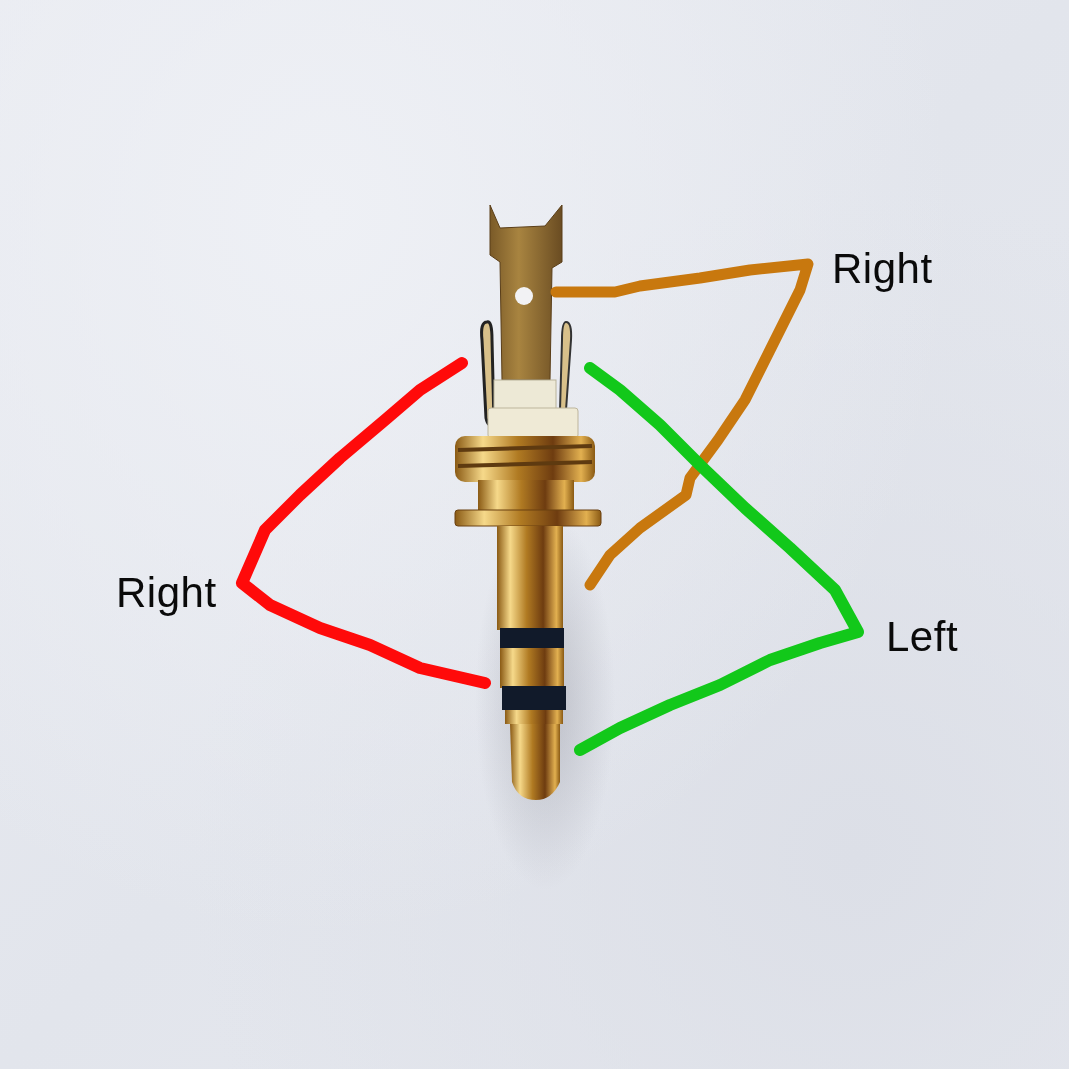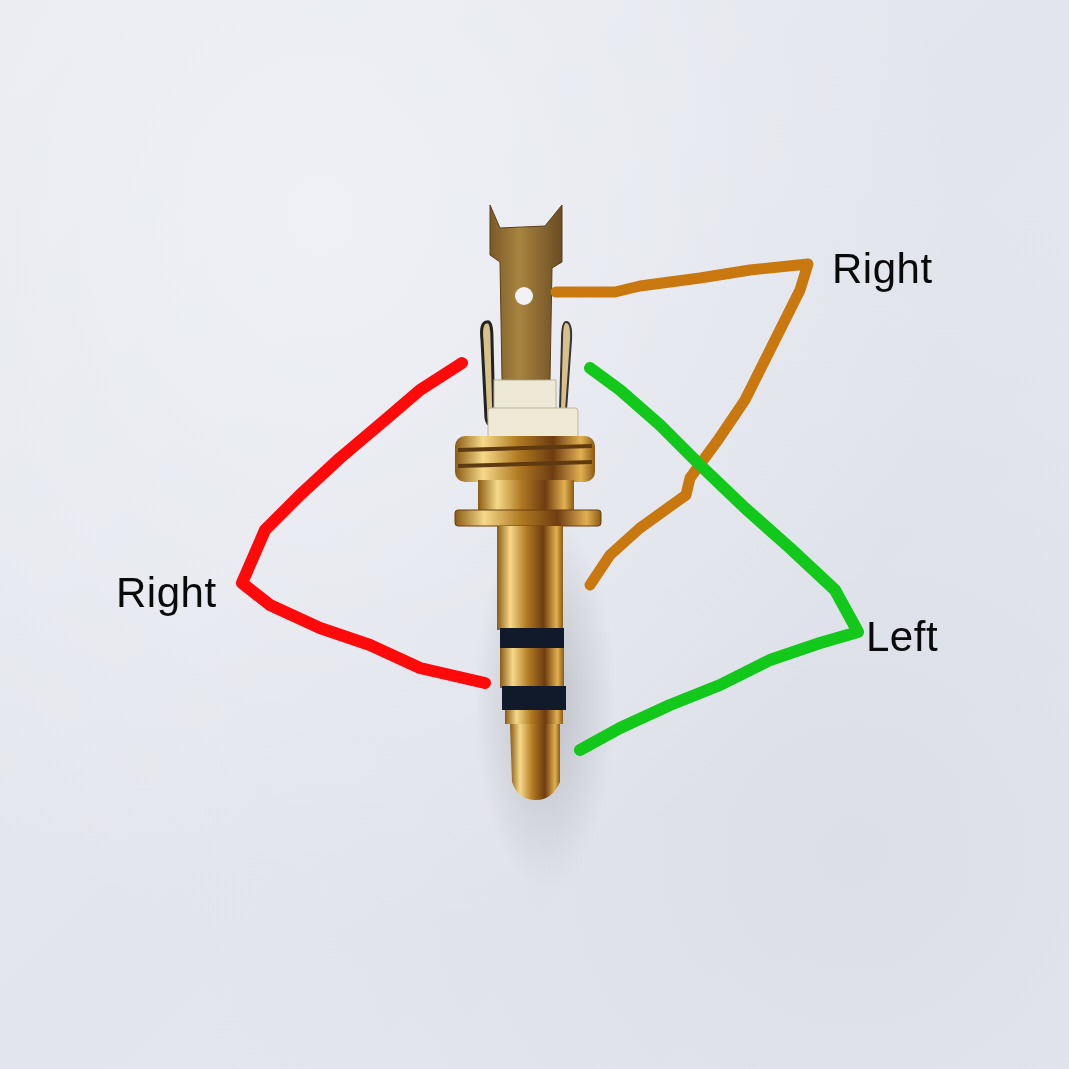--- a/index.html
+++ b/index.html
@@ -77,13 +77,13 @@
     <path d="M510 724 L560 724 L560 782 Q552 800 536 800 Q518 800 512 782 Z" fill="url(#gold)"></path>
   </g>
 
   <path d="M556 292 L615 292 L640 286 L700 278 L750 270 L808 264 L800 290 L770 350 L745 400 L718 440 L690 478 L686 495 L640 528 L610 555 L590 585" fill="none" stroke="#c8780e" stroke-width="11" stroke-linecap="round" stroke-linejoin="round"></path>
   <path d="M462 363 L420 390 L385 420 L340 458 L300 495 L265 530 L242 583 L270 605 L320 628 L370 645 L420 668 L485 683" fill="none" stroke="#ff0a0a" stroke-width="12" stroke-linecap="round" stroke-linejoin="round"></path>
   <path d="M590 368 L620 390 L660 425 L700 465 L745 508 L790 548 L835 590 L858 632 L820 643 L770 660 L720 685 L670 705 L620 728 L580 750" fill="none" stroke="#12c81a" stroke-width="12" stroke-linecap="round" stroke-linejoin="round"></path>
 </svg>
 
 <div class="label" style="left:832px; top:248px;">Right</div>
 <div class="label" style="left:116px; top:572px;">Right</div>
-<div class="label" style="left:866px; top:616px;">Left</div>
+<div class="label" style="left:886px; top:616px;">Left</div>
 
 </body></html>

